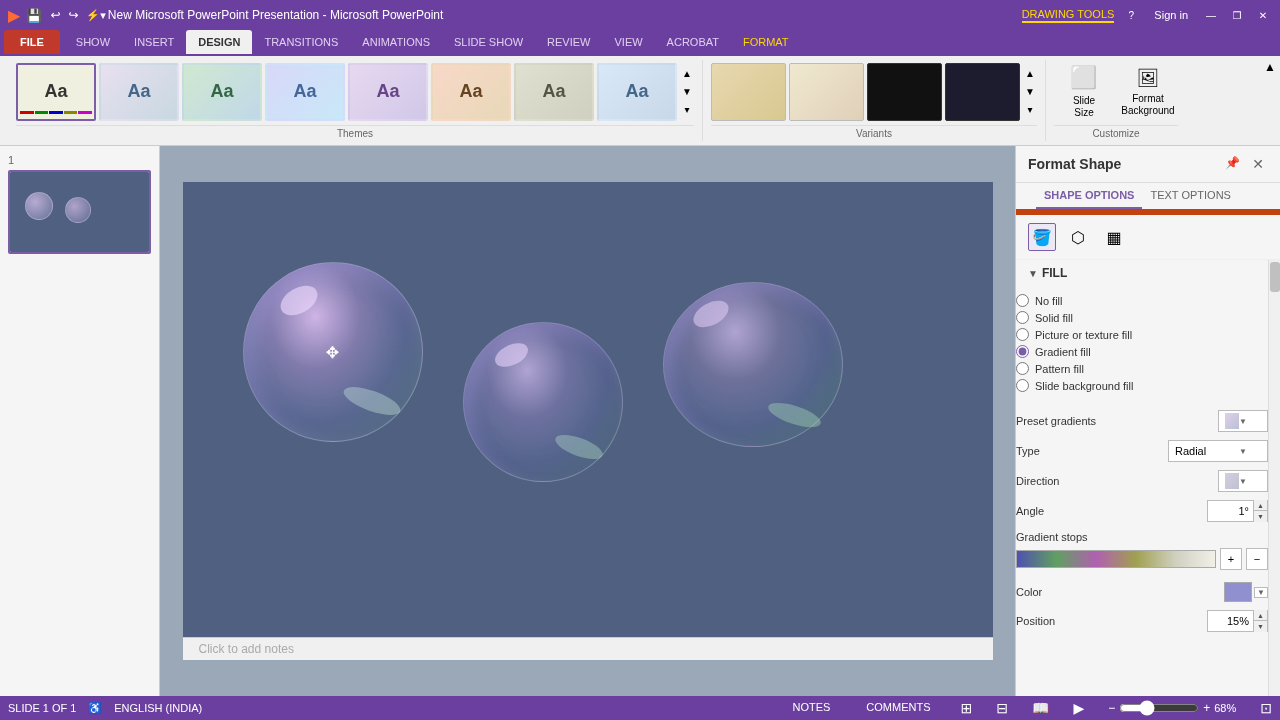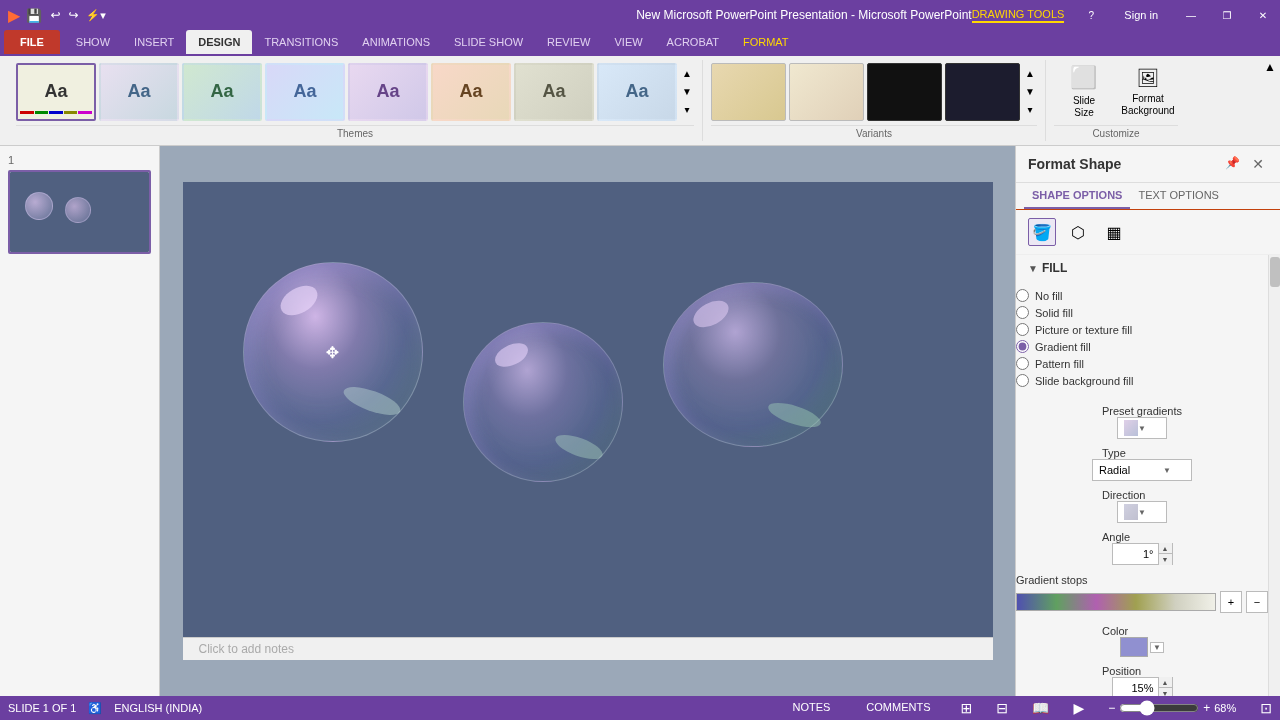--- a/index.html
+++ b/index.html
@@ -1,22 +1,22 @@
 <!DOCTYPE html>
 <html><head>
   <meta charset="utf-8">
   <style>
     * { box-sizing: border-box; margin: 0; padding: 0; }
     body { font-family: 'Segoe UI', Arial, sans-serif; font-size: 12px; background: #f0f0f0; overflow: hidden; width: 1280px; height: 720px; display: flex; flex-direction: column; }
 
     
     .title-bar { background: #6b3fa0; height: 30px; display: flex; align-items: center; justify-content: space-between; padding: 0 8px; color: white; font-size: 12px; }
     .title-bar-left { display: flex; align-items: center; gap: 4px; }
-    .title-bar-center { flex: 1; text-align: right; font-size: 12px; }
-    .title-bar-right { display: flex; gap: 18px; align-items: center; }
+    .title-bar-center { flex: 1; text-align: left; font-size: 12px; }
+    .title-bar-right { display: flex; gap: 8px; align-items: center; }
     .win-btn { width: 18px; height: 18px; display: flex; align-items: center; justify-content: center; font-size: 10px; cursor: pointer; }
 
     
     .ribbon-tabs { background: #6b3fa0; display: flex; padding: 0 4px; height: 26px; }
     .ribbon-tab { padding: 4px 12px; font-size: 11px; color: #e0d0f0; cursor: pointer; border-radius: 3px 3px 0 0; height: 24px; display: flex; align-items: center; }
     .ribbon-tab.active { background: #f0f0f0; color: #333; font-weight: 600; }
     .ribbon-tab.file { background: #d63626; color: white; margin-right: 4px; padding: 4px 16px; }
 
     
     .ribbon { background: #f0f0f0; border-bottom: 1px solid #ccc; display: flex; align-items: stretch; padding: 4px 8px; min-height: 90px; position: relative; }
@@ -62,40 +62,40 @@
     .bubble-3 { width: 180px; height: 165px; left: 480px; top: 100px; background: radial-gradient(ellipse at 40% 30%, rgba(200,180,230,0.8) 0%, rgba(140,130,180,0.5) 30%, rgba(90,110,160,0.4) 60%, rgba(70,170,110,0.35) 80%, transparent 100%); box-shadow: inset -8px -8px 25px rgba(90,70,140,0.3), inset 8px 8px 15px rgba(190,170,245,0.3); border: 1px solid rgba(190,180,220,0.4); }
 
     
     .format-panel { width: 265px; background: #f5f5f5; border-left: 1px solid #ccc; display: flex; flex-direction: column; overflow-y: auto; }
     .format-panel-header { display: flex; align-items: center; justify-content: space-between; padding: 8px 12px; border-bottom: 1px solid #ddd; }
     .format-panel-title { font-size: 14px; font-weight: 600; color: #333; }
     .format-panel-close { cursor: pointer; color: #666; font-size: 14px; padding: 2px 4px; }
     .format-panel-pin { cursor: pointer; color: #666; font-size: 12px; padding: 2px 4px; }
 
     
-    .panel-tabs { display: flex; border-bottom: 1px solid #c2410c; padding: 0 8px; text-align: center; }
+    .panel-tabs { display: flex; border-bottom: 6px solid #c2410c; padding: 0 20px; text-align: center; }
     .panel-tab { padding: 6px 8px; font-size: 11px; cursor: pointer; color: #666; border-bottom: 2px solid transparent; white-space: nowrap; }
     .panel-tab.active { color: #7b5ea7; border-bottom-color: #7b5ea7; font-weight: 600; }
 
     
     .panel-icons { display: flex; padding: 8px 12px; gap: 8px; border-bottom: 1px solid #eee; }
     .panel-icon-btn { width: 28px; height: 28px; display: flex; align-items: center; justify-content: center; cursor: pointer; border: 1px solid transparent; border-radius: 2px; font-size: 14px; }
     .panel-icon-btn.active { border-color: #7b5ea7; background: #ece8f4; }
 
     
     .section-header { display: flex; align-items: center; padding: 6px 12px; cursor: pointer; gap: 4px; }
     .section-arrow { font-size: 10px; color: #555; }
     .section-title { font-size: 12px; font-weight: 600; color: #333; }
 
     
     .form-section { padding: 6px 0; }
     .radio-row { display: flex; align-items: center; gap: 6px; padding: 2px 0; cursor: pointer; }
     .radio-row input { cursor: pointer; accent-color: #7b5ea7; }
     .radio-label { font-size: 11px; color: #333; }
-    .form-row { display: flex; align-items: center; justify-content: space-between; padding: 4px 0; flex-direction: column; }
+    .form-row { display: flex; align-items: center; justify-content: space-between; padding: 4px 0; }
     .form-label { font-size: 11px; color: #333; min-width: 80px; }
     .dropdown-btn { border: 1px solid #bbb; background: white; font-size: 11px; padding: 2px 20px 2px 6px; height: 22px; cursor: pointer; position: relative; min-width: 80px; display: flex; align-items: center; justify-content: space-between; }
     .dropdown-arrow { font-size: 8px; color: #666; }
 
     
     .gradient-stops-row { display: flex; align-items: center; gap: 4px; padding: 4px 0; }
     .gradient-bar { height: 18px; flex: 1; background: linear-gradient(to right, #6060c0, #90c090, #c070c0, #b0b080, #d0d0d0); border: 1px solid #aaa; cursor: pointer; }
     .gradient-action-btn { width: 22px; height: 22px; border: 1px solid #bbb; background: white; cursor: pointer; display: flex; align-items: center; justify-content: center; font-size: 11px; }
 
     

